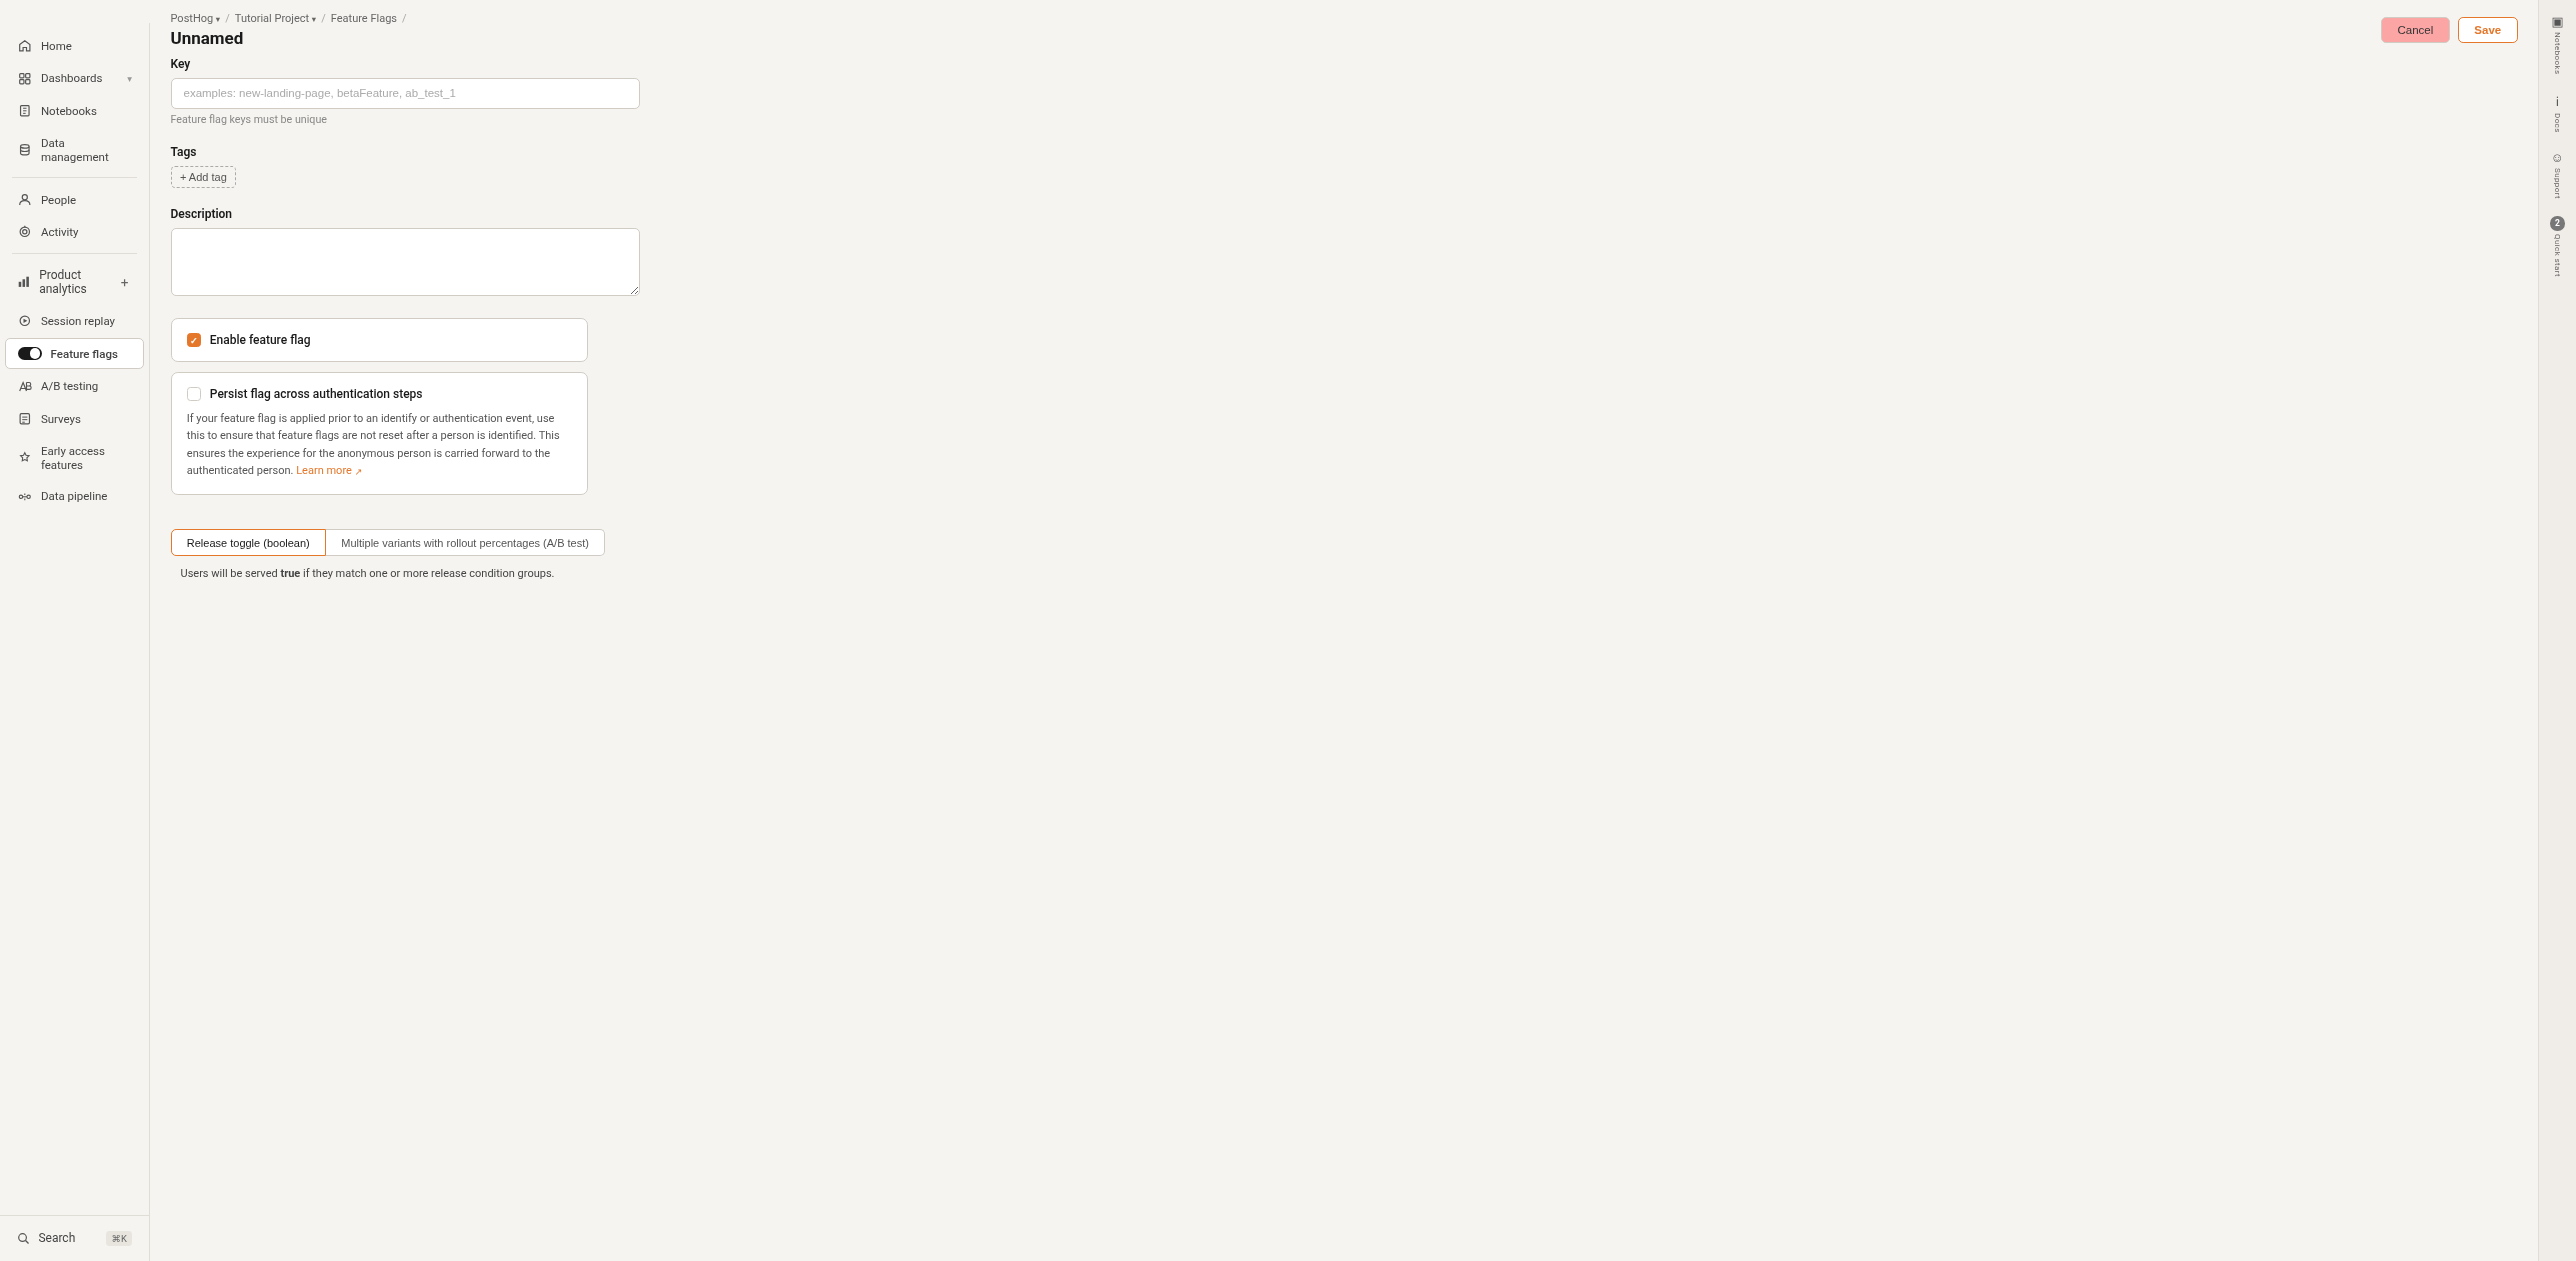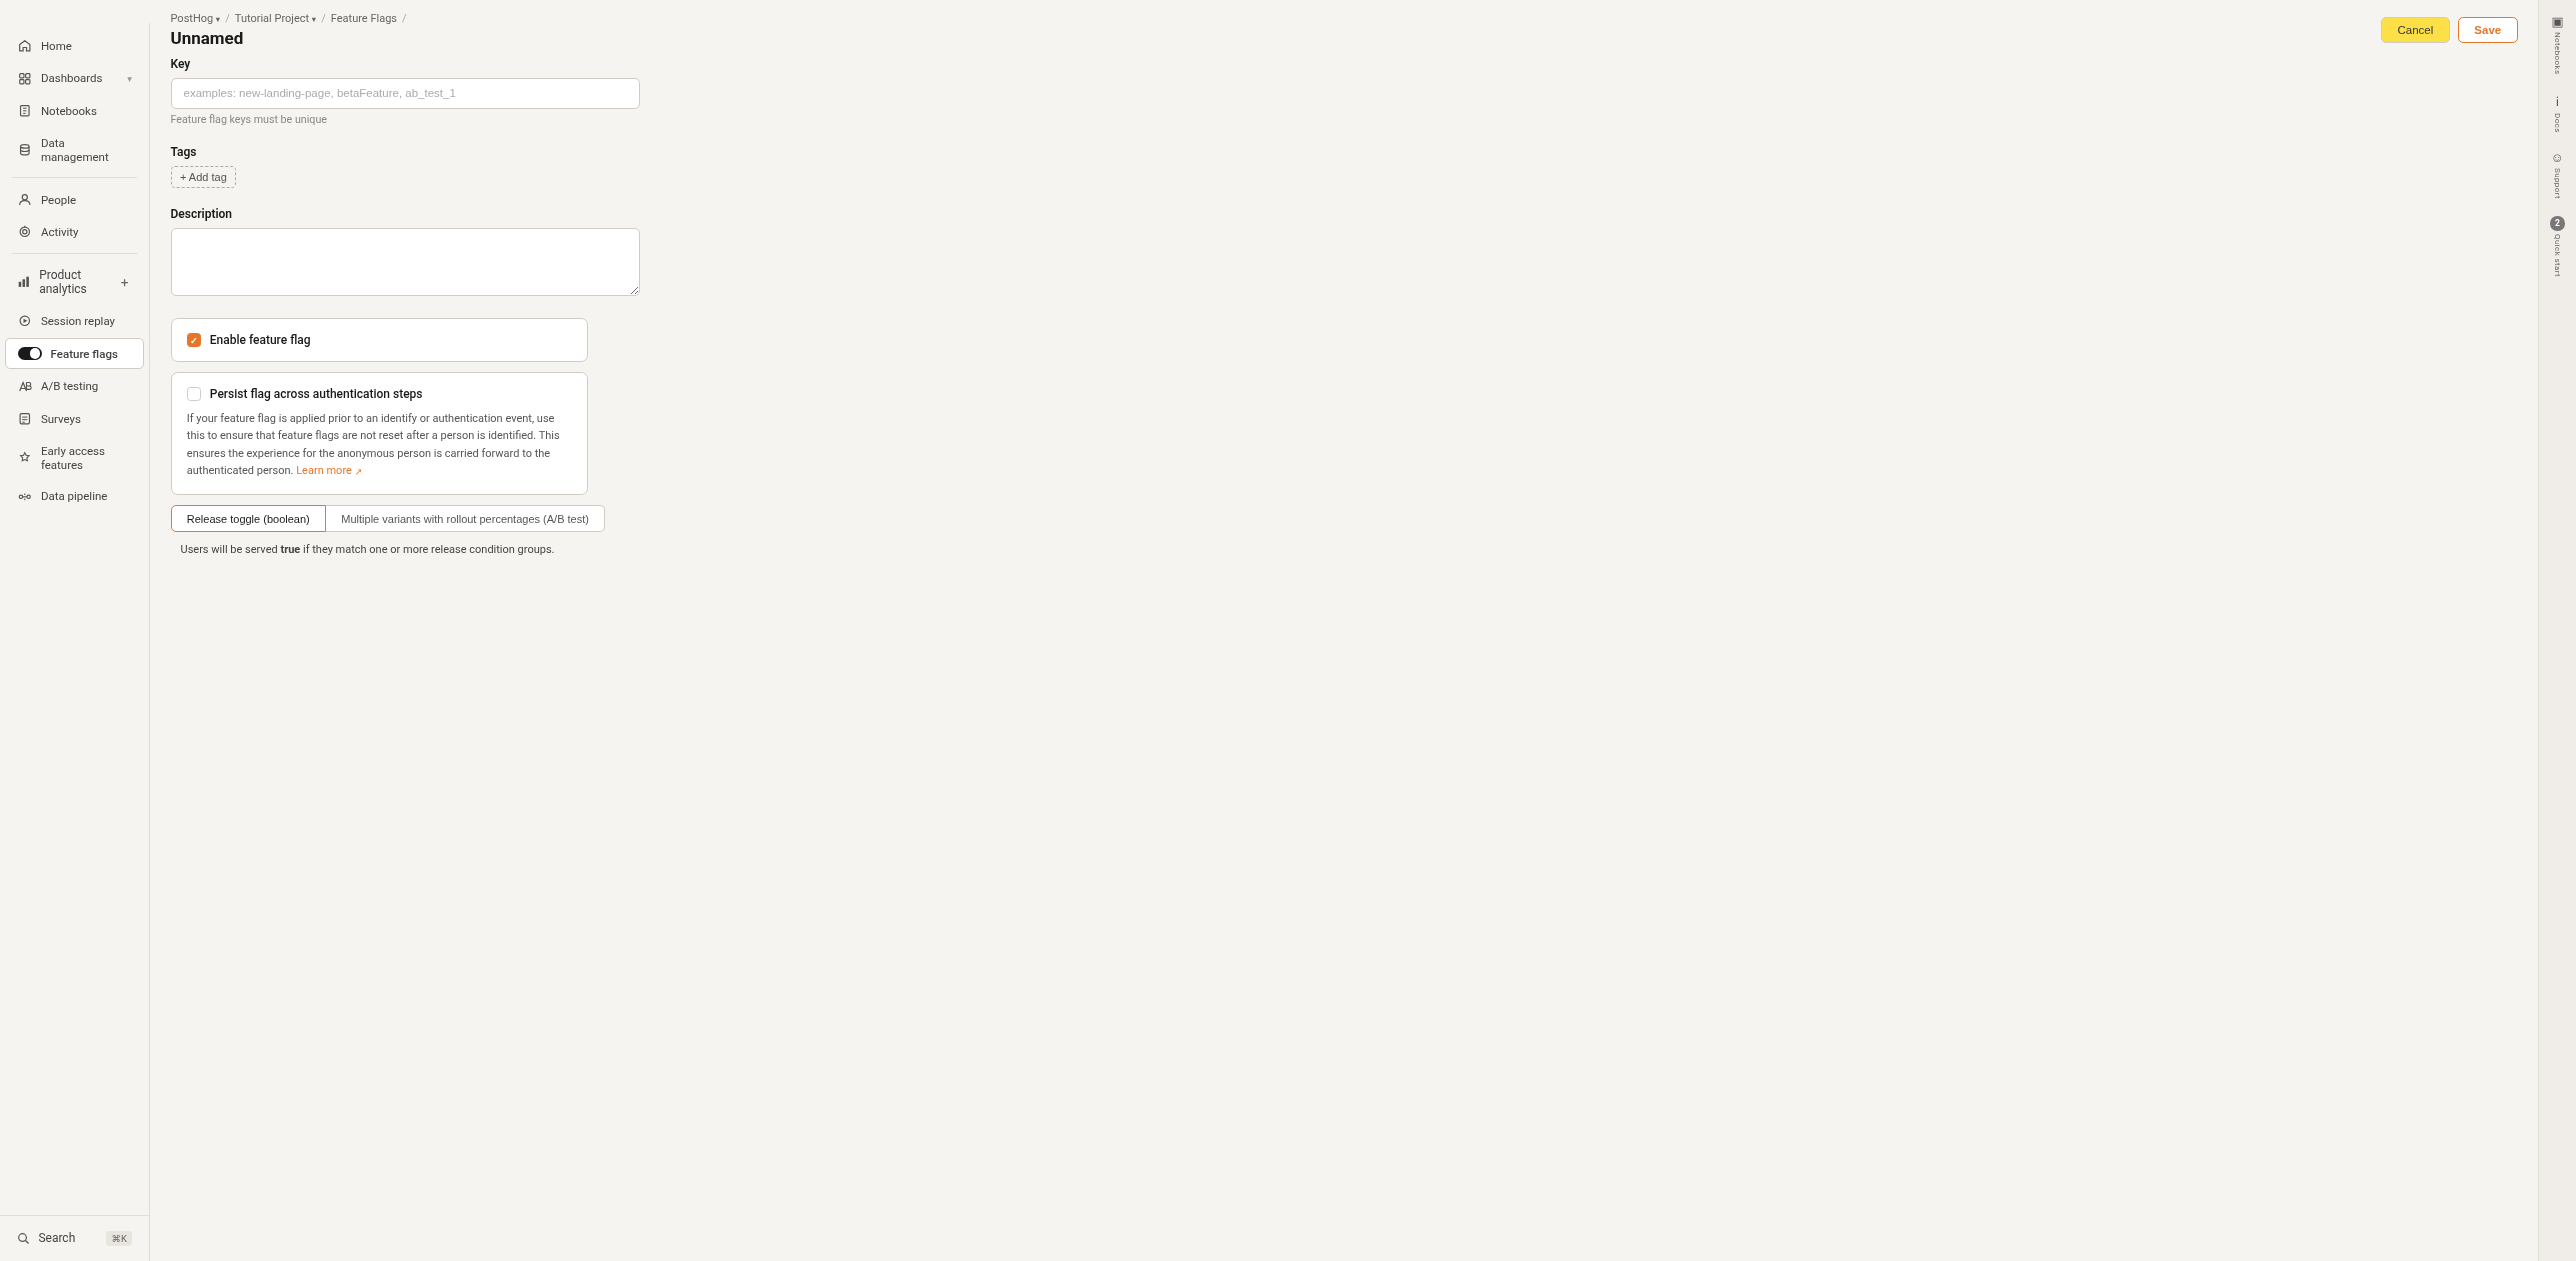--- a/index.html
+++ b/index.html
@@ -149,21 +149,21 @@
       color: #1a1a1a;
     }
     .header-actions {
       display: flex;
       align-items: center;
       gap: 8.5px;
     }
     .btn-cancel {
       padding: 6px 15.3px;
       border: 0.9px solid #d0ccc4;
-      background: #fde047;
+      background: #fca5a5;
       border-radius: 5.1px;
       cursor: pointer;
       font-size: 11.5px;
       color: #333;
     }
     .btn-save {
       padding: 6px 15.3px;
       border: 1.3px solid #e4772a;
       background: #fff;
       border-radius: 5.1px;
@@ -291,20 +291,21 @@
       gap: 0;
       margin-bottom: 10.2px;
     }
     .tab-btn {
       padding: 6.8px 15.3px;
       border: 0.9px solid #d0ccc4;
       background: #fff;
       cursor: pointer;
       font-size: 11px;
       color: #555;
+      margin-top: 24px;
     }
     .tab-btn:first-child { border-radius: 5.1px 0 0 5.1px; }
     .tab-btn:last-child { border-radius: 0 5.1px 5.1px 0; border-left: none; }
     .tab-btn.active {
       border-color: #e4772a;
       background: #fff;
       color: #1a1a1a;
       font-weight: 500;
       z-index: 1;
     }

